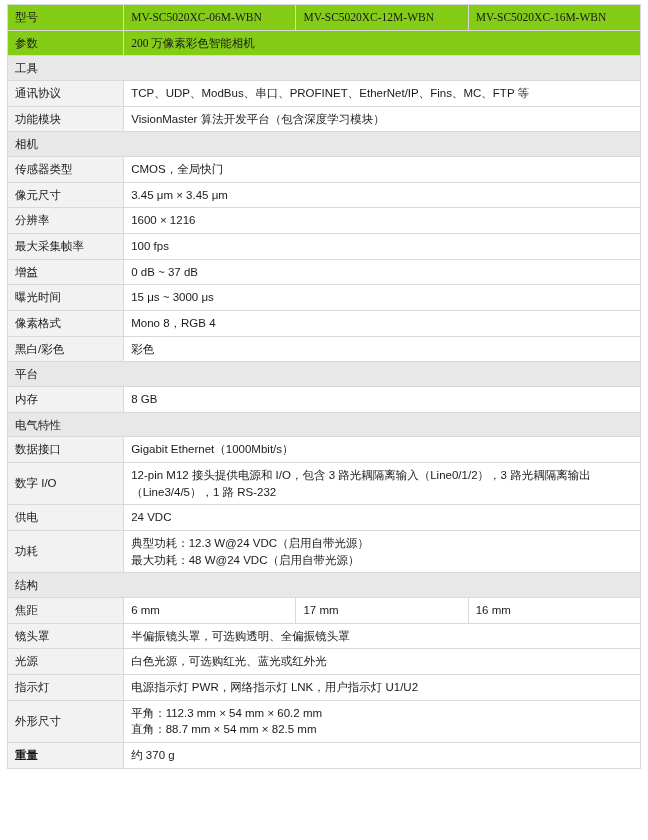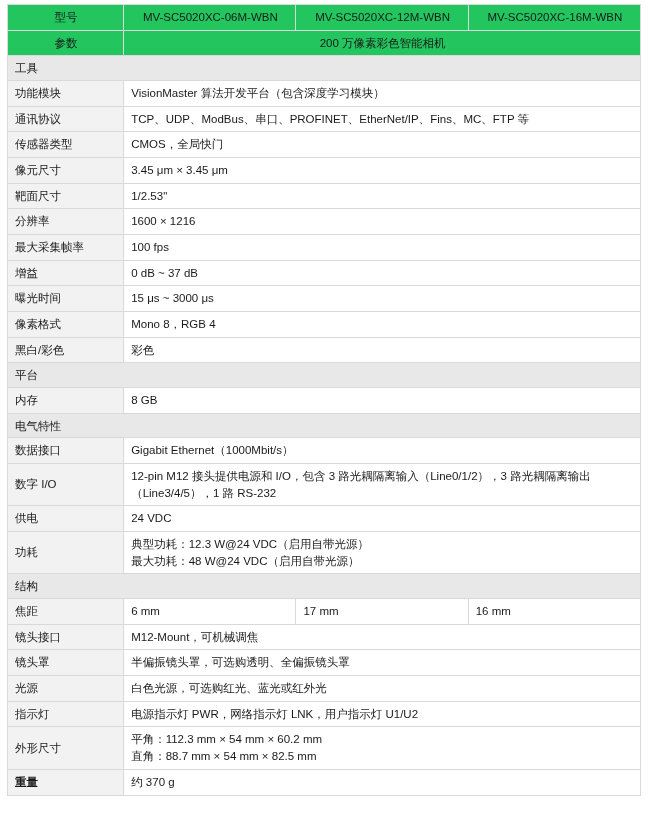--- a/index.html
+++ b/index.html
@@ -39,22 +39,23 @@
     background: #e8e8e8;
     font-weight: normal;
     color: #1a1a1a;
     padding-top: 4px;
     padding-bottom: 3px;
   }
   td.val {
     background: #ffffff;
   }
   td.hdr {
-    background: #22c55e;
-    text-align: center;
+    background: #84cc16;
+    text-align: left;
+    font-family: Liberation Serif, serif;
   }
   .sub { display: block; }
   td.label.bold { font-weight: bold; }
 </style>
 </head>
 <body>
 
 <table class="spec">
   <colgroup>
     <col style="width:116px">
@@ -71,39 +72,38 @@
     </tr>
     <tr>
       <td class="label hdr">参数</td>
       <td class="hdr" colspan="3">200 万像素彩色智能相机</td>
     </tr>
 
     <tr class="section">
       <td colspan="4">工具</td>
     </tr>
     <tr>
+      <td class="label">通讯协议</td>
+      <td class="val" colspan="3">TCP、UDP、ModBus、串口、PROFINET、EtherNet/IP、Fins、MC、FTP 等</td>
+    </tr>
+    <tr>
       <td class="label">功能模块</td>
       <td class="val" colspan="3">VisionMaster 算法开发平台（包含深度学习模块）</td>
     </tr>
-    <tr>
-      <td class="label">通讯协议</td>
-      <td class="val" colspan="3">TCP、UDP、ModBus、串口、PROFINET、EtherNet/IP、Fins、MC、FTP 等</td>
+
+    <tr class="section">
+      <td colspan="4">相机</td>
     </tr>
-
     <tr>
       <td class="label">传感器类型</td>
       <td class="val" colspan="3">CMOS，全局快门</td>
     </tr>
     <tr>
       <td class="label">像元尺寸</td>
       <td class="val" colspan="3">3.45 μm × 3.45 μm</td>
-    </tr>
-    <tr>
-      <td class="label">靶面尺寸</td>
-      <td class="val" colspan="3">1/2.53"</td>
     </tr>
     <tr>
       <td class="label">分辨率</td>
       <td class="val" colspan="3">1600 × 1216</td>
     </tr>
     <tr>
       <td class="label">最大采集帧率</td>
       <td class="val" colspan="3">100 fps</td>
     </tr>
     <tr>
@@ -157,24 +157,20 @@
     <tr class="section">
       <td colspan="4">结构</td>
     </tr>
     <tr>
       <td class="label">焦距</td>
       <td class="val">6 mm</td>
       <td class="val">17 mm</td>
       <td class="val">16 mm</td>
     </tr>
     <tr>
-      <td class="label">镜头接口</td>
-      <td class="val" colspan="3">M12-Mount，可机械调焦</td>
-    </tr>
-    <tr>
       <td class="label">镜头罩</td>
       <td class="val" colspan="3">半偏振镜头罩，可选购透明、全偏振镜头罩</td>
     </tr>
     <tr>
       <td class="label">光源</td>
       <td class="val" colspan="3">白色光源，可选购红光、蓝光或红外光</td>
     </tr>
     <tr>
       <td class="label">指示灯</td>
       <td class="val" colspan="3">电源指示灯 PWR，网络指示灯 LNK，用户指示灯 U1/U2</td>

